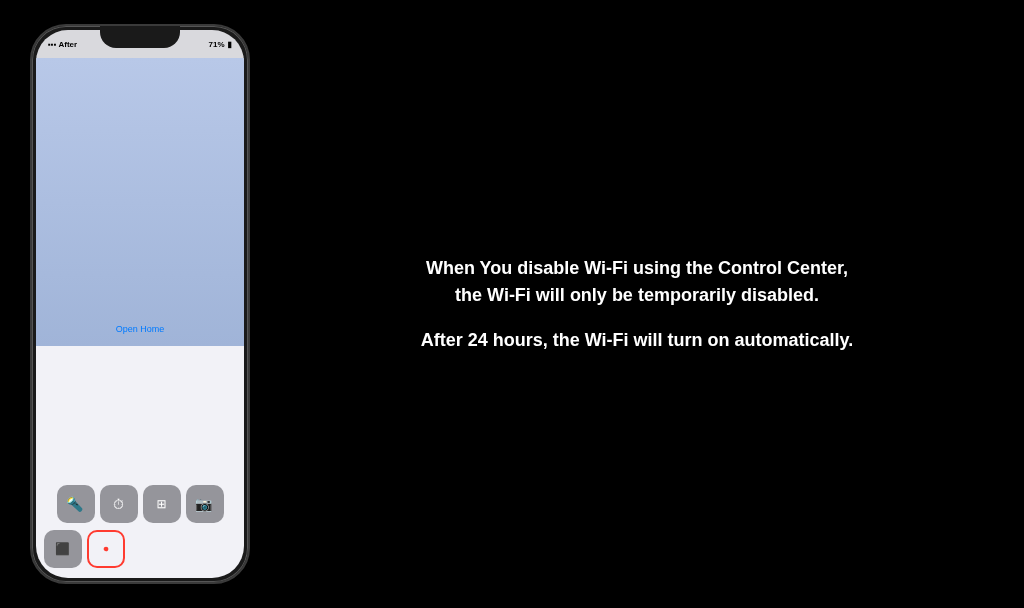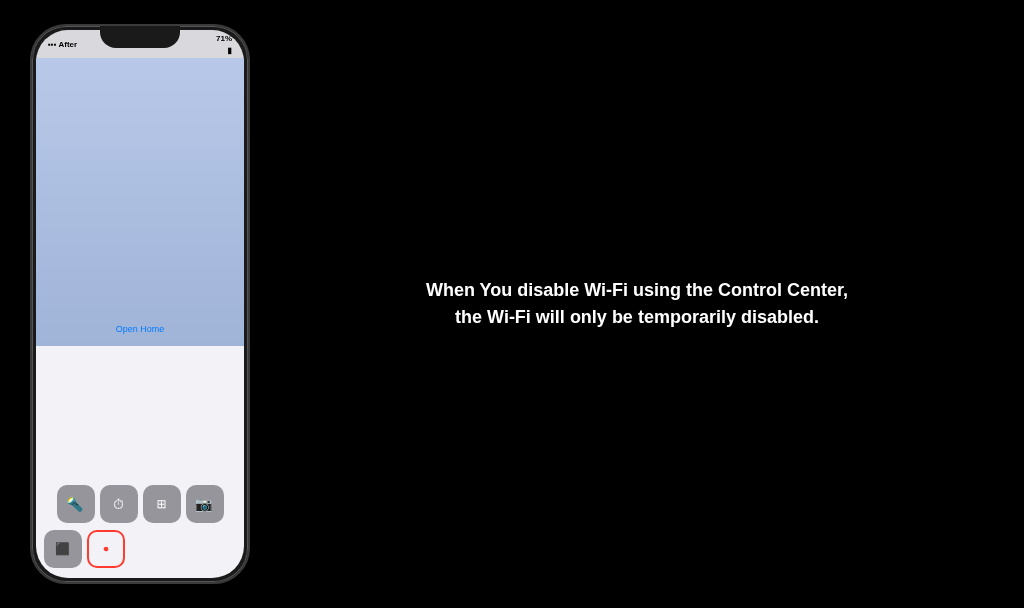--- a/index.html
+++ b/index.html
@@ -66,21 +66,21 @@
       display: flex;
       align-items: center;
       justify-content: space-between;
       padding: 0 12px;
       font-size: 9px;
       font-weight: 600;
       color: #000;
     }
 
     .status-left { display: flex; align-items: center; gap: 2px; font-size: 8px; }
-    .status-right { display: flex; align-items: flex-end; gap: 3px; font-size: 8px; flex-direction: column; }
+    .status-right { display: flex; align-items: flex-start; gap: 3px; font-size: 8px; }
 
     
     .home-area {
       background: linear-gradient(180deg, #b8c8e8 0%, #a0b4d8 100%);
       height: 288px;
       position: relative;
       display: flex;
       flex-direction: column;
       align-items: center;
       justify-content: flex-end;
@@ -418,13 +418,16 @@
 
     </div>
   </div>
 </div>
 
 <div class="text-area">
   <p class="info-text">
     When You disable Wi-Fi using the Control Center,<br>
     the Wi-Fi will only be temporarily disabled.
   </p>
+  <p class="info-text">
+    After 24 hours, the Wi-Fi will turn on automatically.
+  </p>
 </div>
 
 </body></html>

